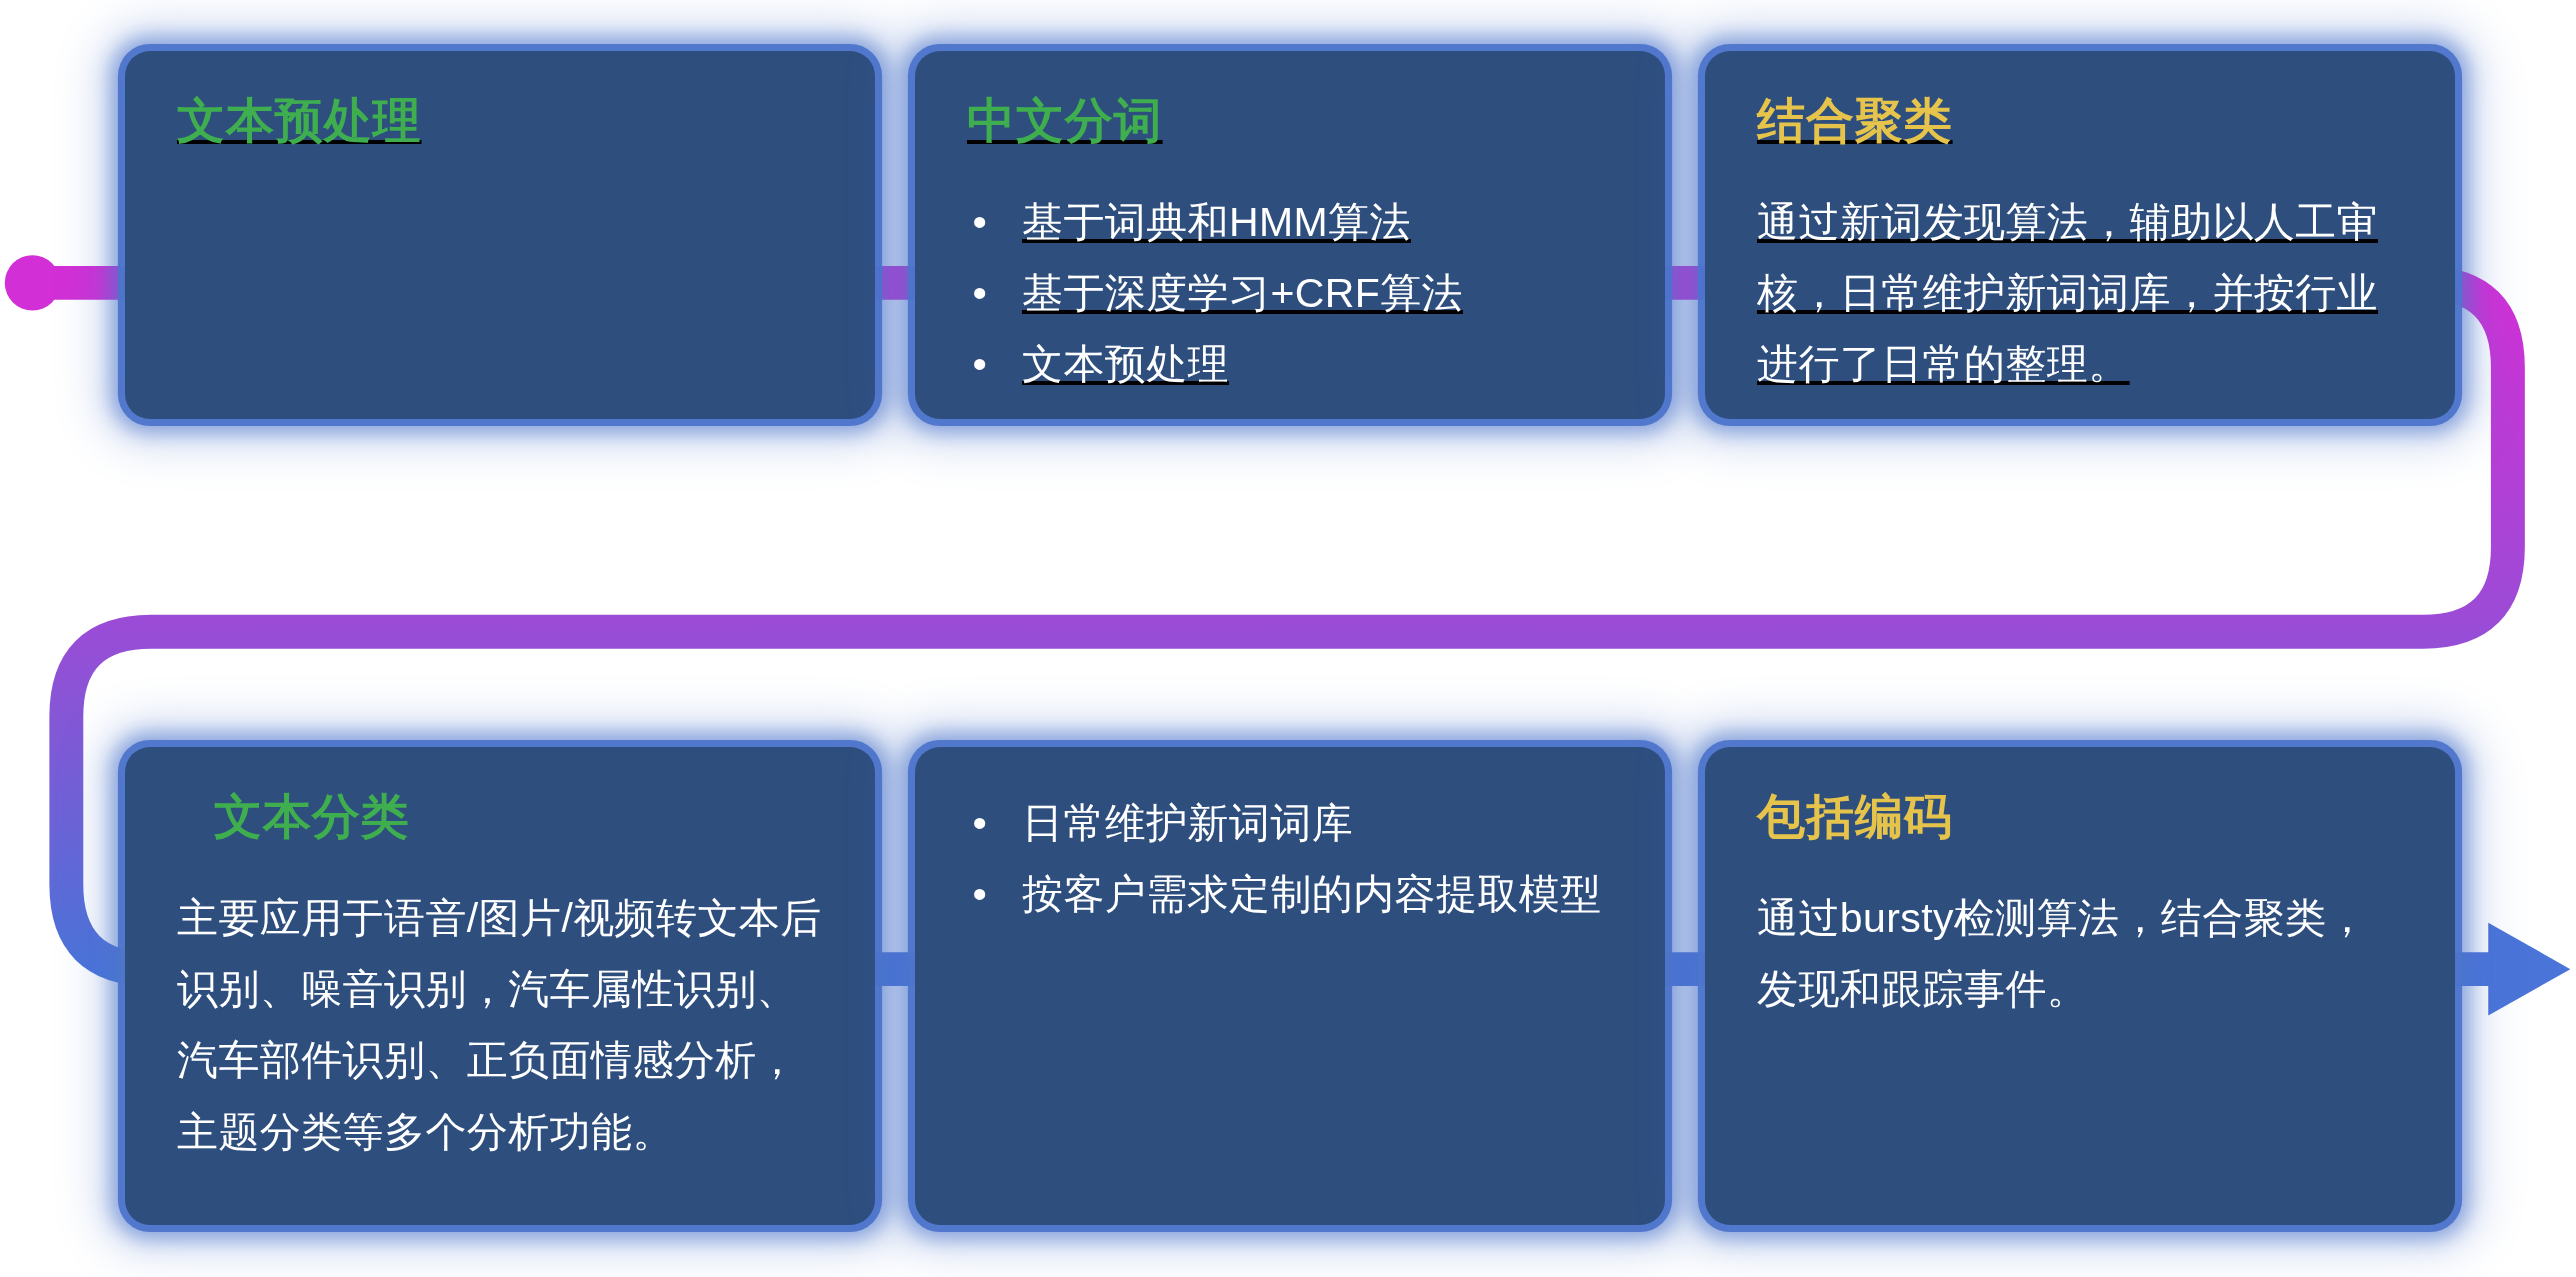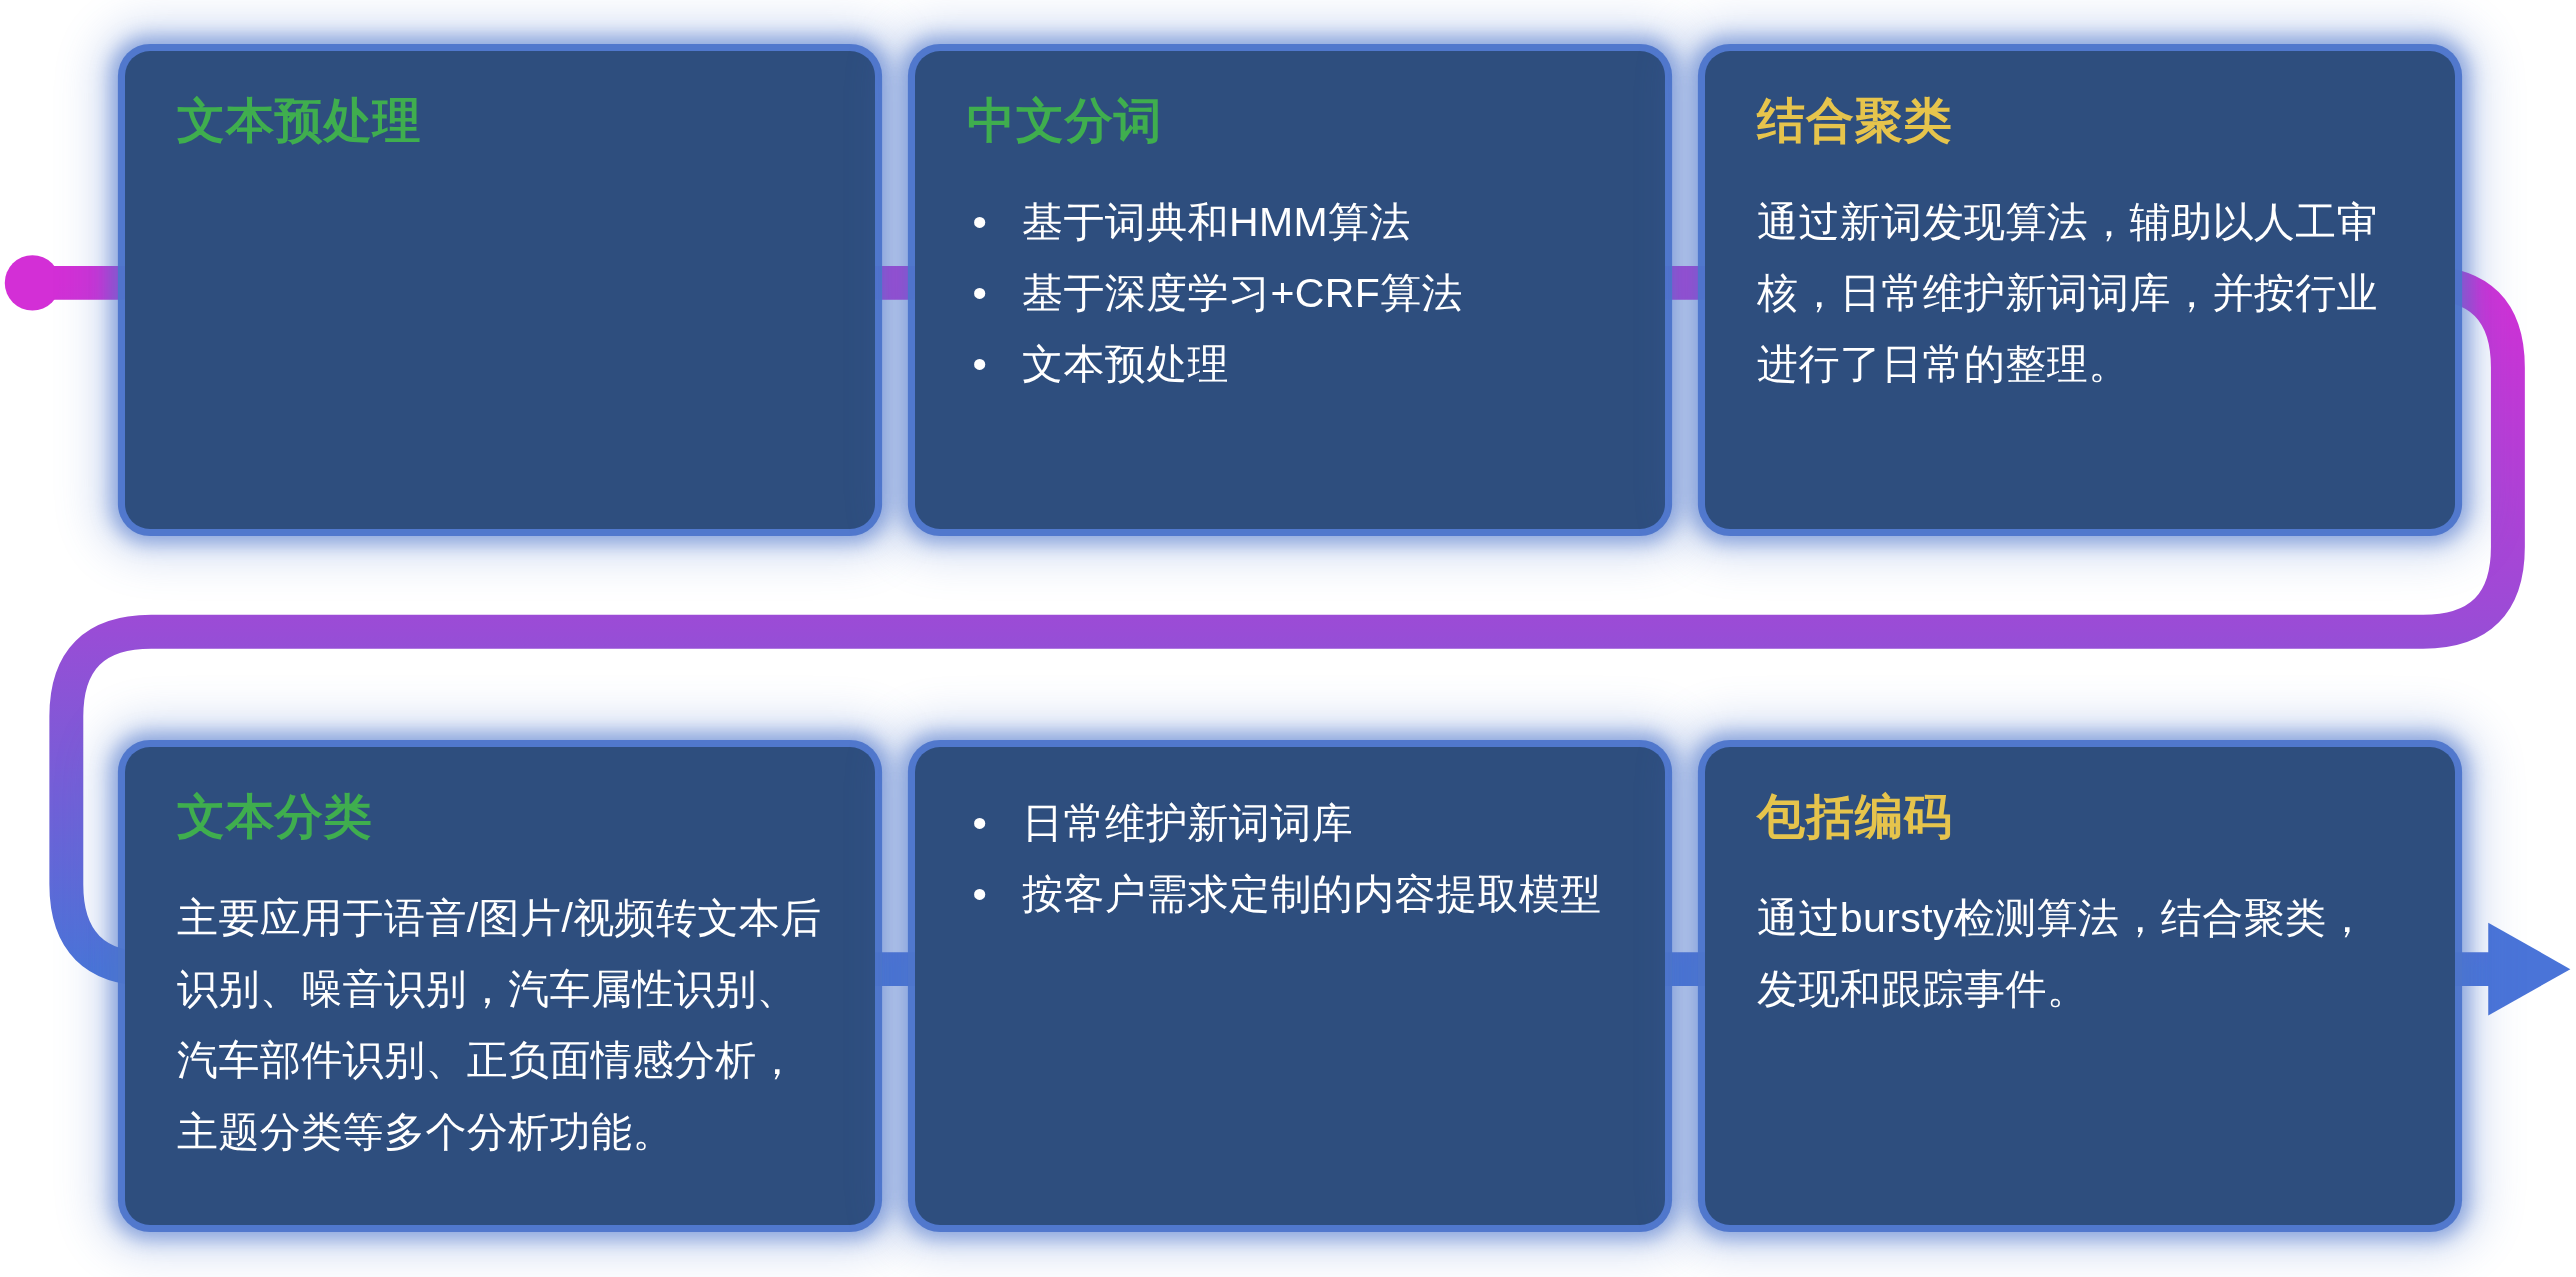--- a/index.html
+++ b/index.html
@@ -24,21 +24,21 @@
     position: absolute;
     width: 750px;
     background: #2e4e7e;
     border-radius: 25px;
     padding: 41px 52px;
     box-shadow:
       0 0 0 7.1px rgba(77, 117, 203, 0.95),
       0 0 18px 14.3px rgba(77, 117, 203, 0.55),
       0 0 41px 30px rgba(77, 117, 203, 0.22);
   }
-  .card.r1 { top: 51px;  height: 478px; }
+  .card.r1 { top: 51px;  height: 368px; text-decoration: underline; }
   .card.r2 { top: 747px; height: 478px; }
   .card.c1 { left: 125px; }
   .card.c2 { left: 915px; }
   .card.c3 { left: 1705px; }
 
   .card-title {
     font-size: 48px;
     font-weight: bold;
     letter-spacing: 0.9px;
     margin-bottom: 37px;
@@ -100,21 +100,21 @@
       <li><span>文本预处理</span></li>
     </ul>
   </section>
 
   <section class="card r1 c3">
     <h2 class="card-title" style="color: rgb(230, 196, 76);">结合聚类</h2>
     <p class="card-text">通过新词发现算法，辅助以人工审核，日常维护新词词库，并按行业进行了日常的整理。</p>
   </section>
 
   <section class="card r2 c1">
-    <h2 class="card-title" style="color: rgb(63, 174, 78);">文本分类</h2>
+    <h2 class="card-title" style="color: rgb(63, 174, 78); margin-left: 37px;">文本分类</h2>
     <p class="card-text">主要应用于语音/图片/视频转文本后识别、噪音识别，汽车属性识别、汽车部件识别、正负面情感分析，主题分类等多个分析功能。</p>
   </section>
 
   <section class="card r2 c2">
     <ul class="card-bullets">
       <li><span>日常维护新词词库</span></li>
       <li><span>按客户需求定制的内容提取模型</span></li>
     </ul>
   </section>
 

